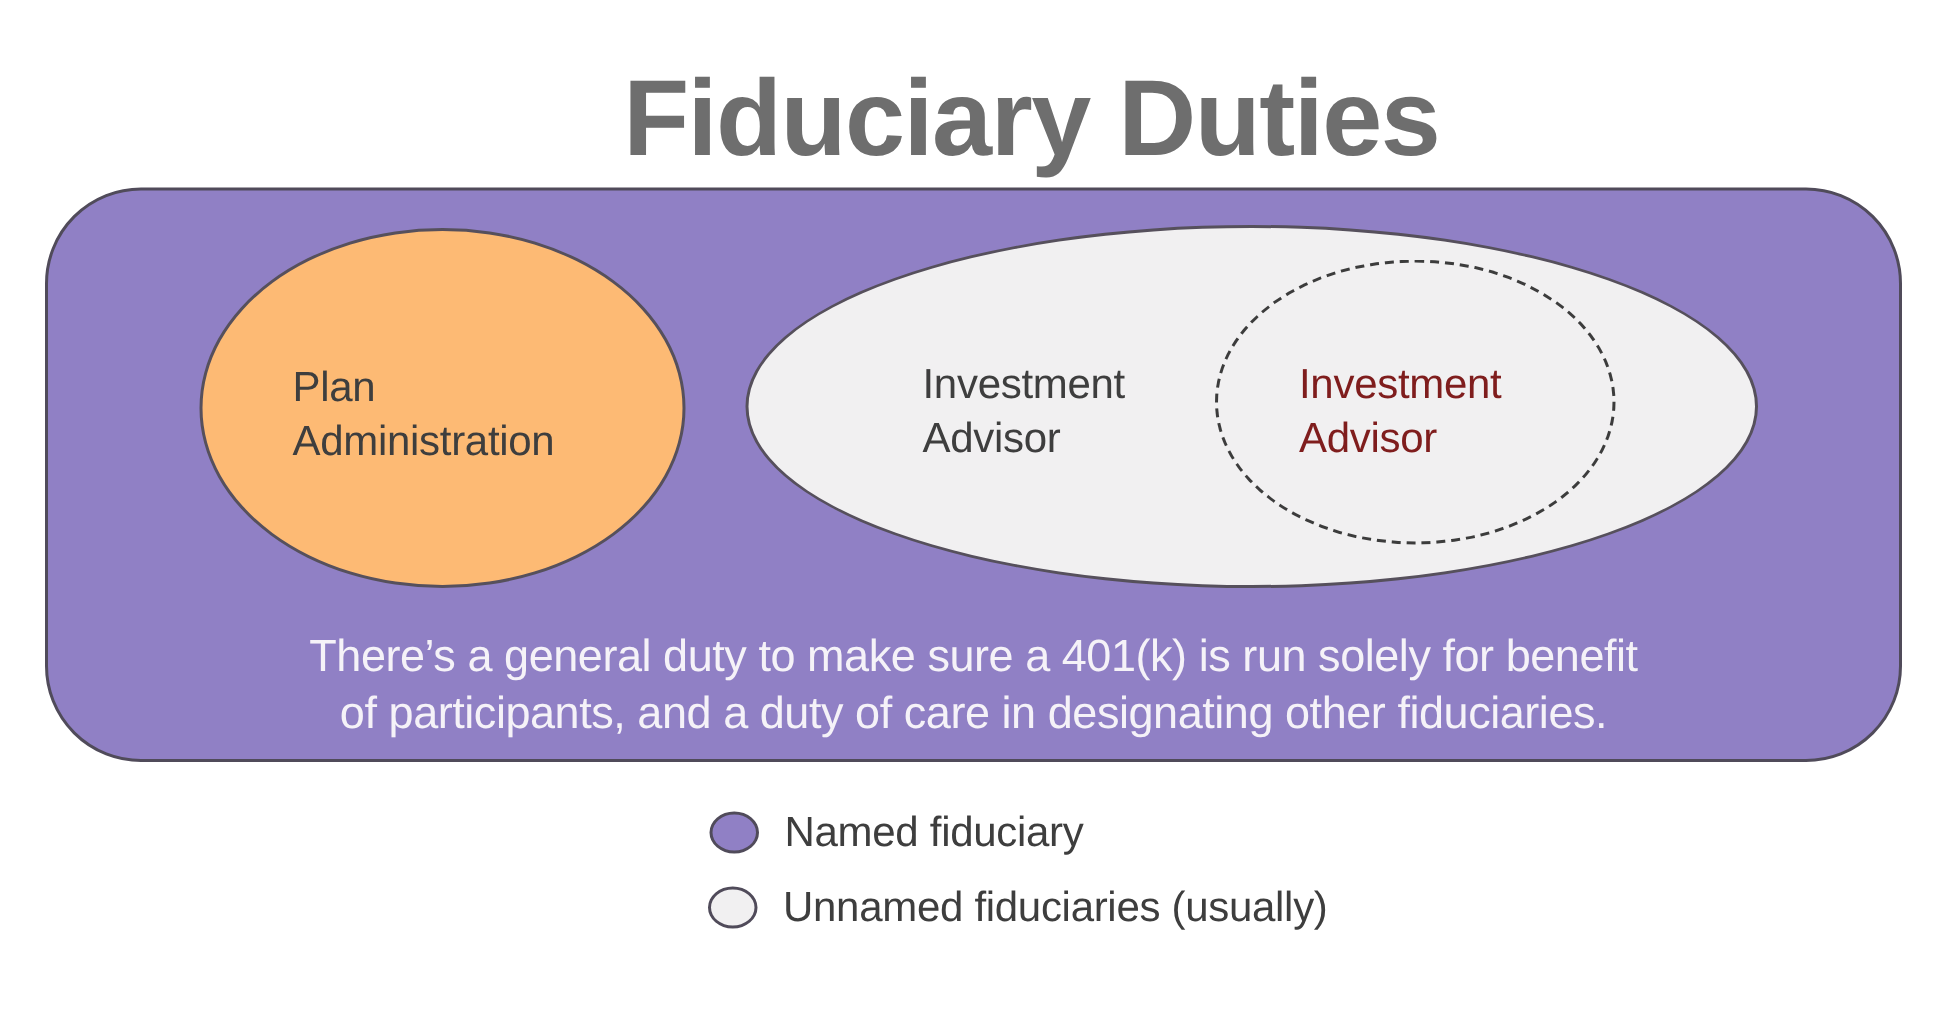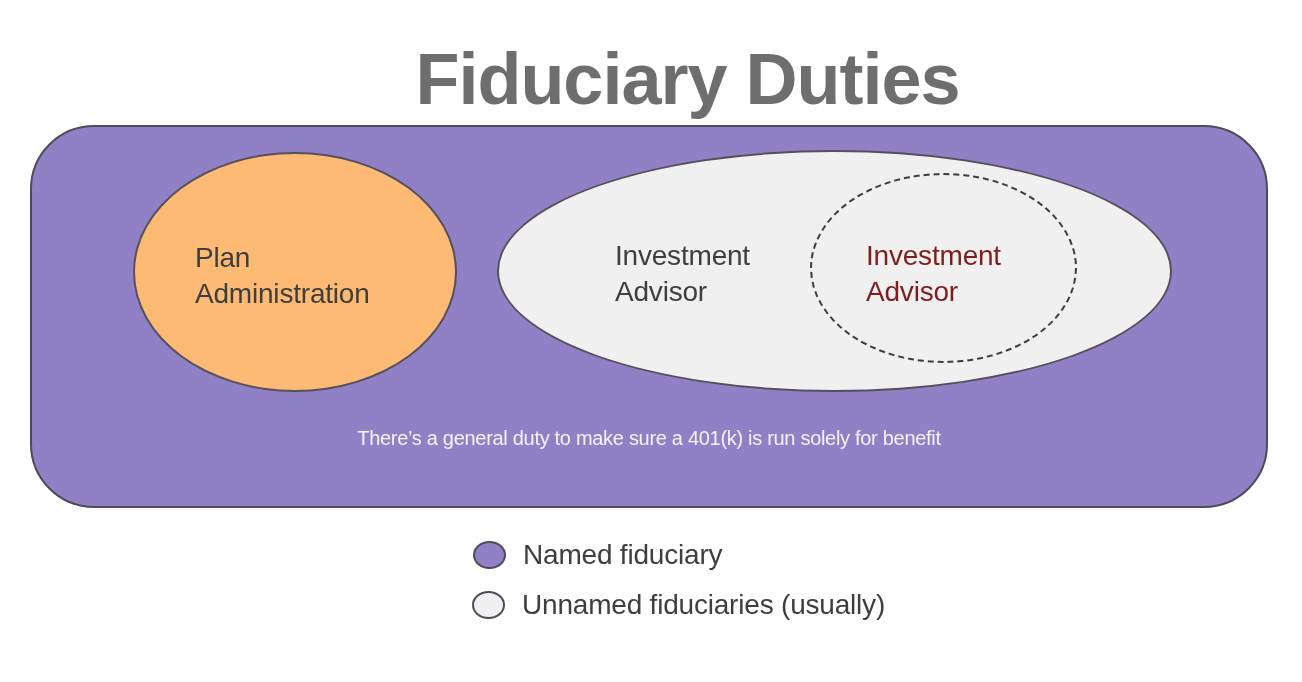--- a/index.html
+++ b/index.html
@@ -73,21 +73,21 @@
   }
   .shape-label.plan-label   { left: 60px;  top: 86px; width: 225px; }
   .shape-label.im-label     { left: 116px; top: 86px; width: 190px; }
   .shape-label.ia-label     { left: 54px;  top: 63px; width: 190px; }
   .note {
     position: absolute;
     left: 0;
     top: 292px;
     width: 1234px;
     text-align: center;
-    font-size: 20px;
+    font-size: 30px;
     line-height: 38px;
     letter-spacing: -0.3px;
   }
   .legend-row {
     position: absolute;
     display: flex;
     align-items: center;
     gap: 17px;
   }
   .legend-row.named-row   { left: 473px; top: 540px; }
@@ -122,20 +122,21 @@
     <div class="ellipse invest" style="background-color: rgb(241, 240, 241); border-color: rgb(86, 80, 92);">
       <div class="shape-label im-label" style="color: rgb(62, 62, 62);">Investment Advisor</div>
 
       <div class="dashed-circle" style="border-color: rgb(60, 60, 60);">
         <div class="shape-label ia-label" style="color: #7f1d1d;">Investment Advisor</div>
       </div>
     </div>
 
     <div class="note" style="color: rgb(245, 242, 248);">
       <div>There’s a general duty to make sure a 401(k) is run solely for benefit</div>
+      <div>of participants, and a duty of care in designating other fiduciaries.</div>
     </div>
   </div>
 
   <div class="legend-row unnamed-row">
     <span class="swatch" style="background-color: rgb(241, 240, 241); border-color: rgb(80, 75, 90);"></span>
     <span class="legend-label" style="color: rgb(62, 62, 62);">Unnamed fiduciaries (usually)</span>
   </div>
 
   <div class="legend-row named-row">
     <span class="swatch" style="background-color: rgb(144, 128, 197); border-color: rgb(80, 75, 90);"></span>

